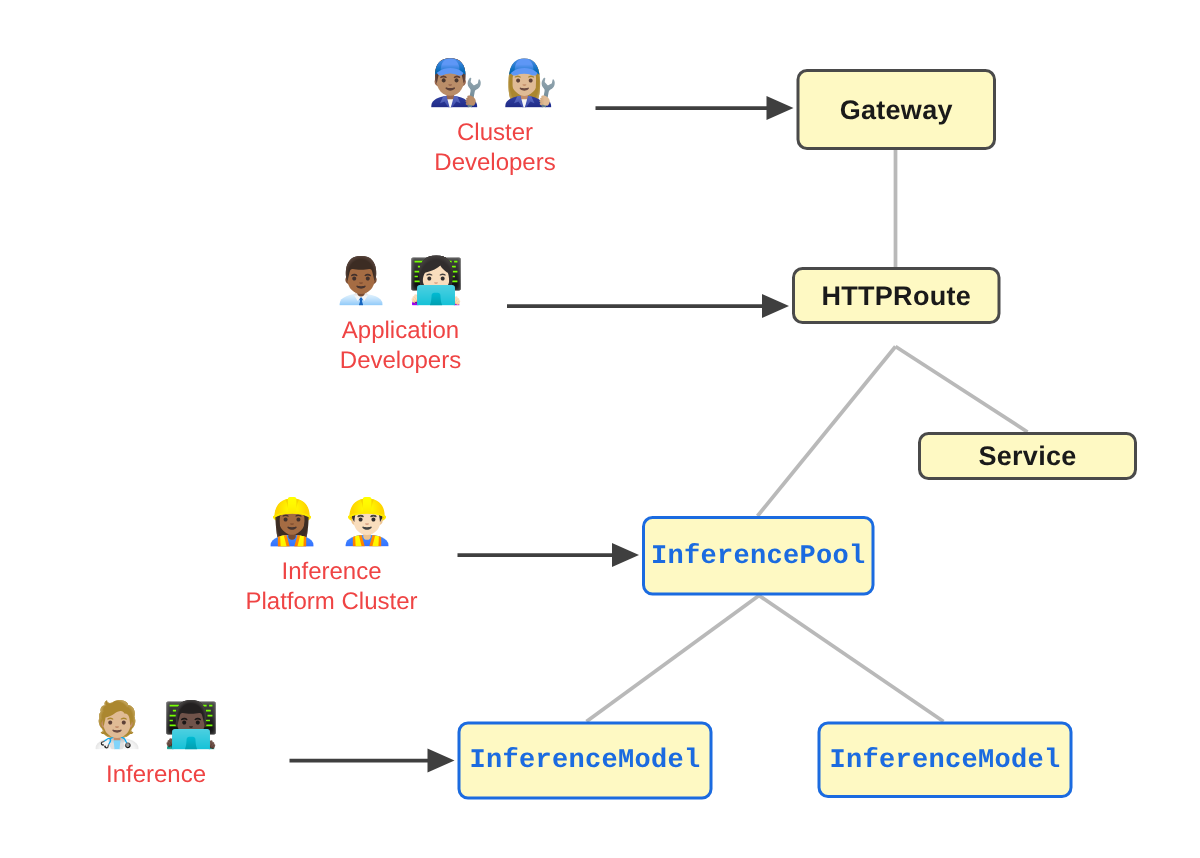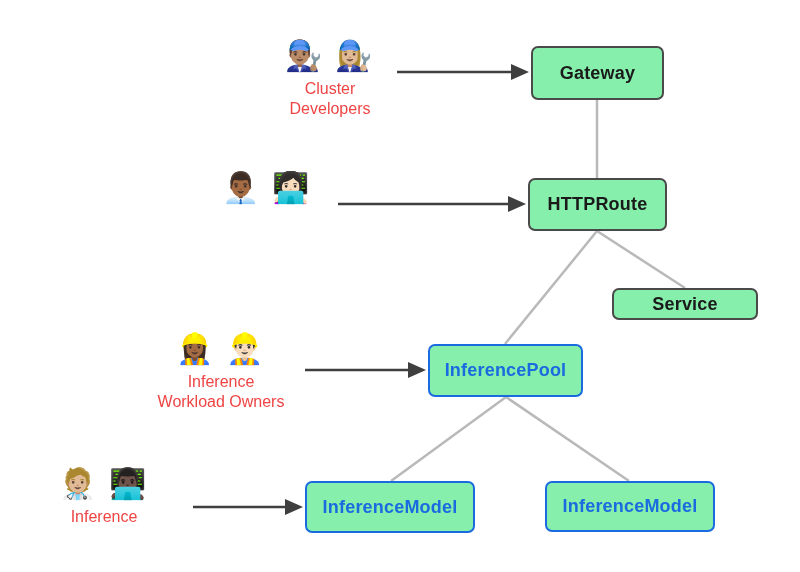--- a/index.html
+++ b/index.html
@@ -17,35 +17,36 @@
   }
   #edges {
     position: absolute;
     left: 0; top: 0;
     width: 800px; height: 572px;
     z-index: 1;
   }
   .node {
     position: absolute;
     box-sizing: border-box;
-    background: #86efac;
+    background: #fef9c3;
     border-radius: 7px;
     display: flex;
     align-items: center;
     justify-content: center;
     z-index: 2;
   }
   .node.dark {
     border: 2.5px solid #4a4a4a;
   }
   .node.dark .node-label {
     color: #1a1a1a;
   }
   .node.blue {
     border: 2.5px solid #1b6be0;
+    font-family: Liberation Mono, monospace;
   }
   .node.blue .node-label {
     color: #1b6be0;
   }
   .node-label {
     font-size: 18px;
     font-weight: bold;
     letter-spacing: 0.2px;
     white-space: nowrap;
   }
@@ -102,42 +103,46 @@
   <div class="persona" style="left:245px; top:38px">
     <div class="emojis">👨🏽‍🔧 👩🏼‍🔧</div>
     <div class="plabel">
       <span>Cluster</span><br>
       <span>Developers</span>
     </div>
   </div>
 
   <div class="persona" style="left:182px; top:170px">
     <div class="emojis">👨🏾‍💼 👩🏻‍💻</div>
+    <div class="plabel">
+      <span>Application</span><br>
+      <span>Developers</span>
+    </div>
   </div>
 
   <div class="persona" style="left:136px; top:331px">
     <div class="emojis">👷🏾‍♀️ 👷🏻‍♂️</div>
     <div class="plabel">
       <span>Inference</span><br>
-      <span>Workload Owners</span>
+      <span>Platform Cluster</span>
     </div>
   </div>
 
   <div class="persona" style="left:19px; top:466px">
     <div class="emojis">🧑🏼‍⚕️ 👨🏿‍💻</div>
     <div class="plabel">
       <span>Inference</span><br>
     </div>
   </div>
 
   <div class="node dark" style="left:531px; top:46px; width:133px; height:54px">
     <span class="node-label">Gateway</span>
   </div>
 
-  <div class="node dark" style="left:528px; top:178px; width:139px; height:53px">
+  <div class="node dark" style="left:528px; top:178px; width:139px; height:38px">
     <span class="node-label">HTTPRoute</span>
   </div>
 
   <div class="node dark" style="left:612px; top:288px; width:146px; height:32px">
     <span class="node-label">Service</span>
   </div>
 
   <div class="node blue" style="left:428px; top:344px; width:155px; height:53px">
     <span class="node-label">InferencePool</span>
   </div>

